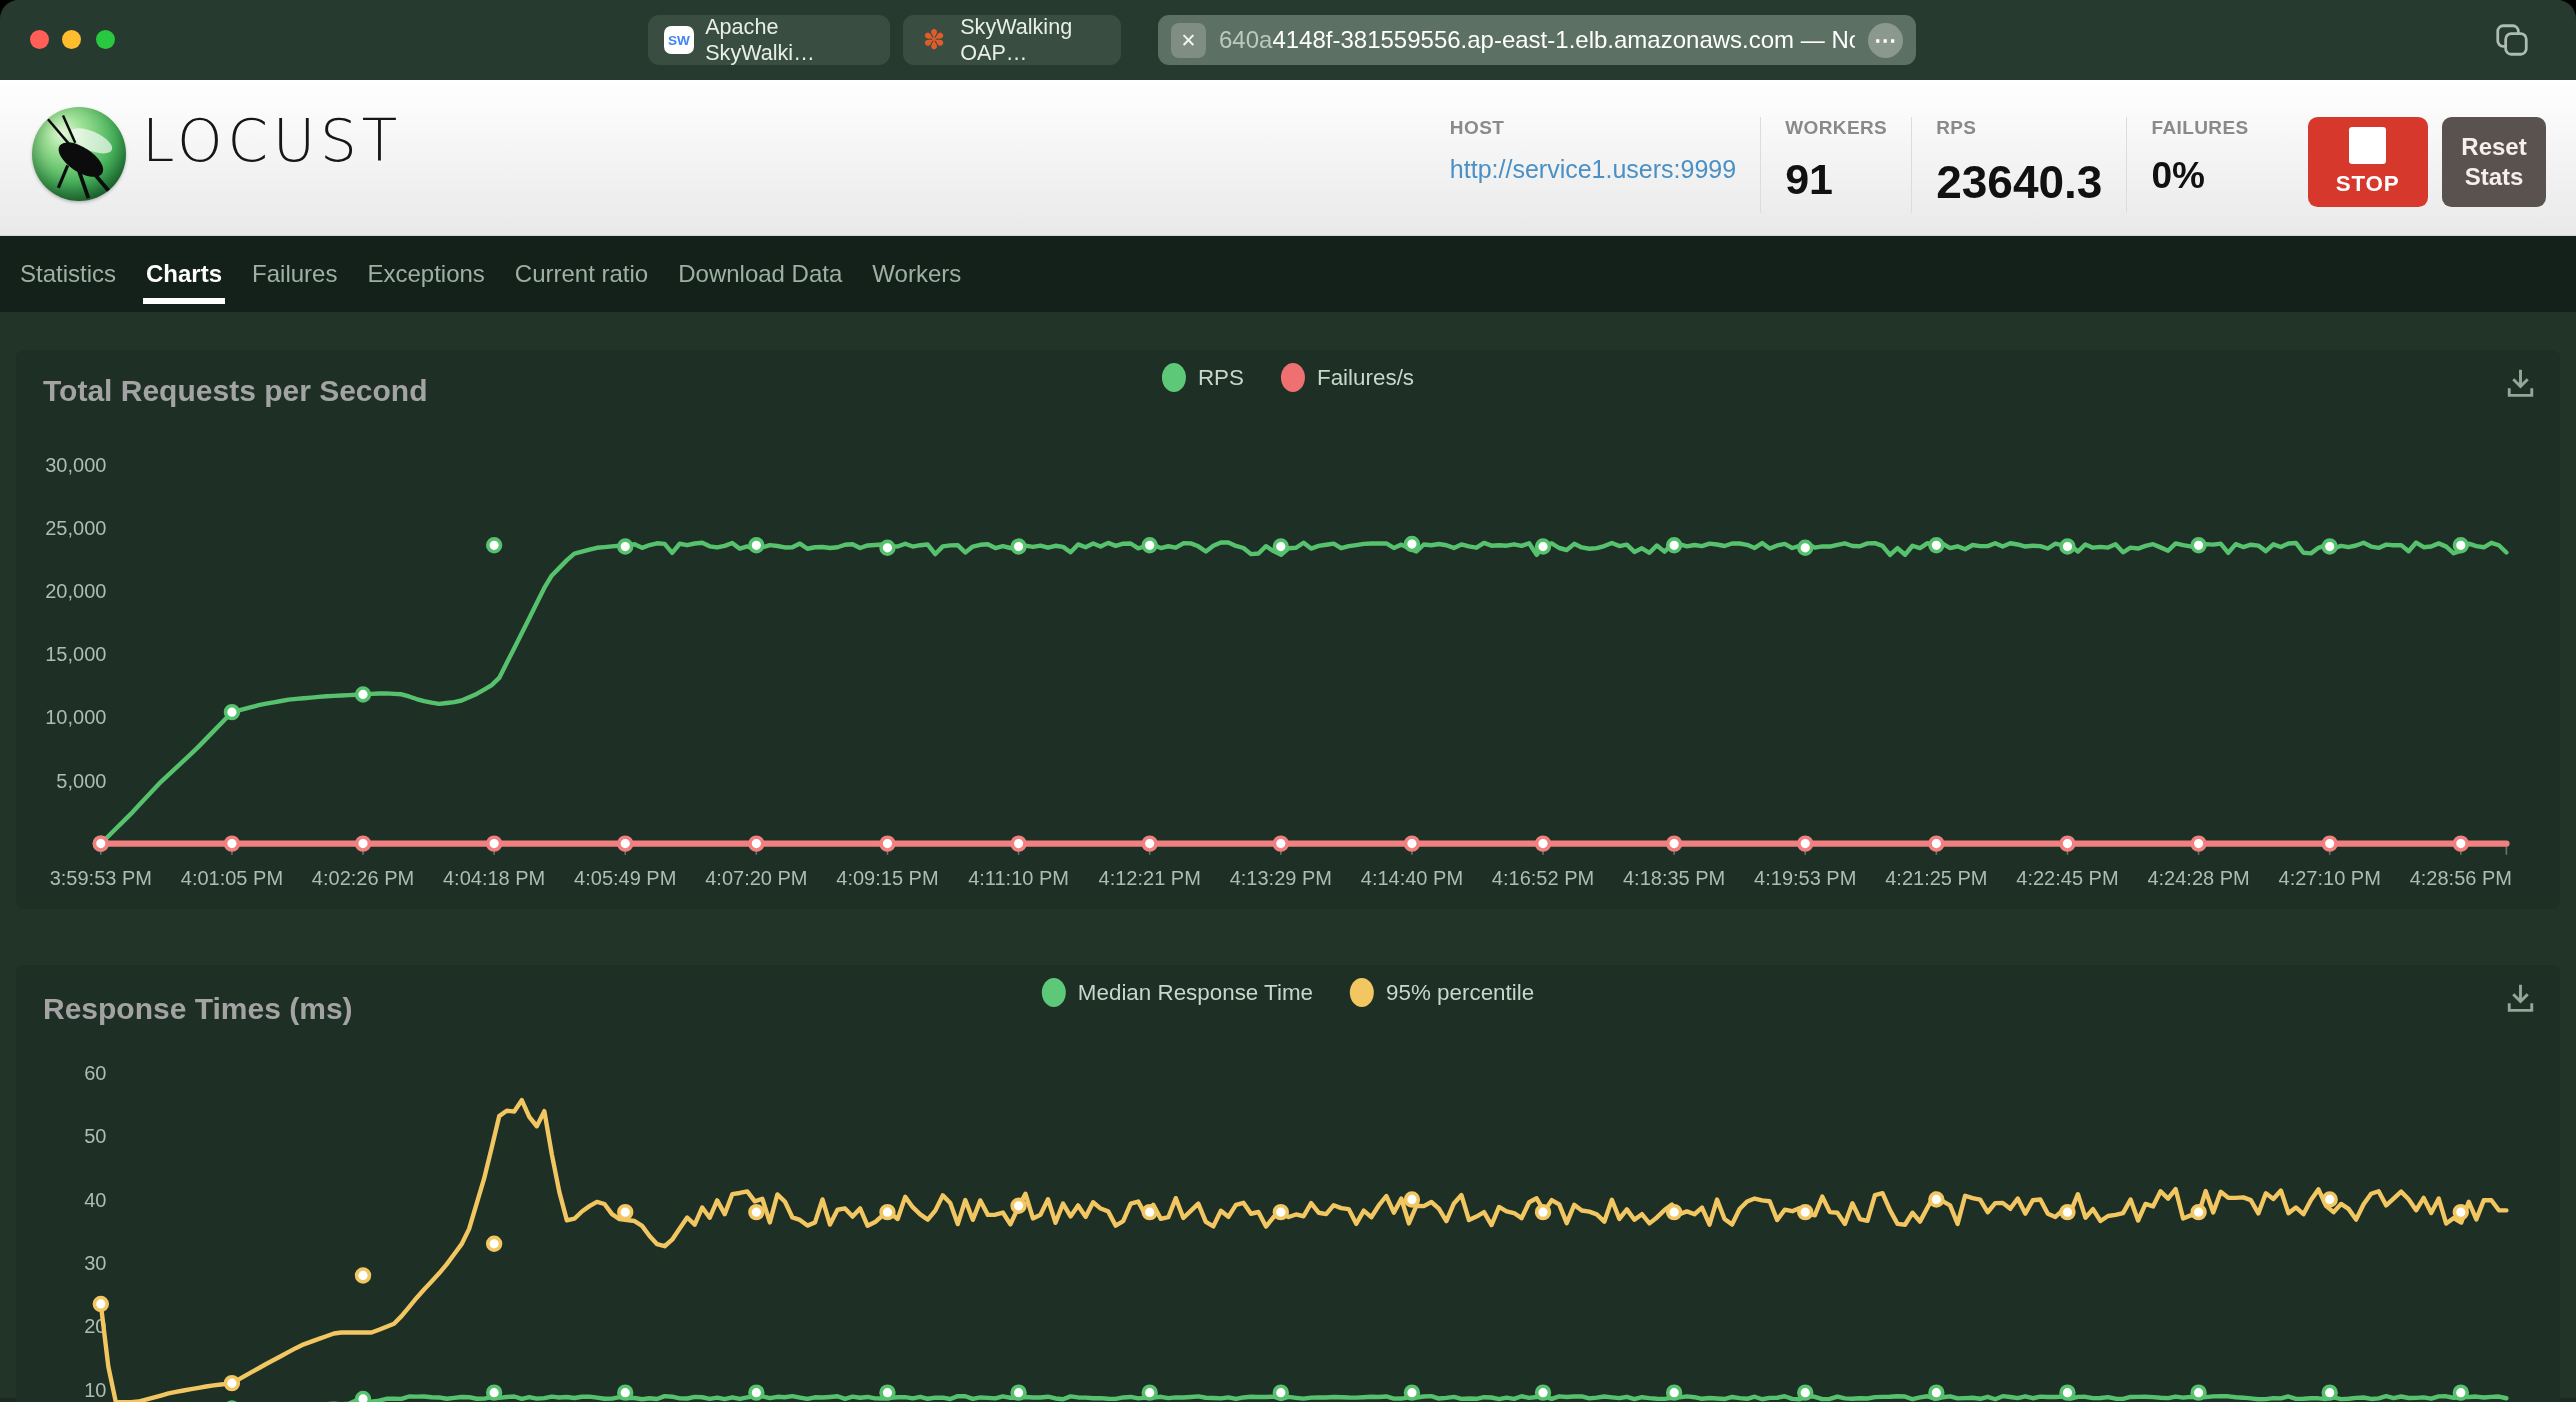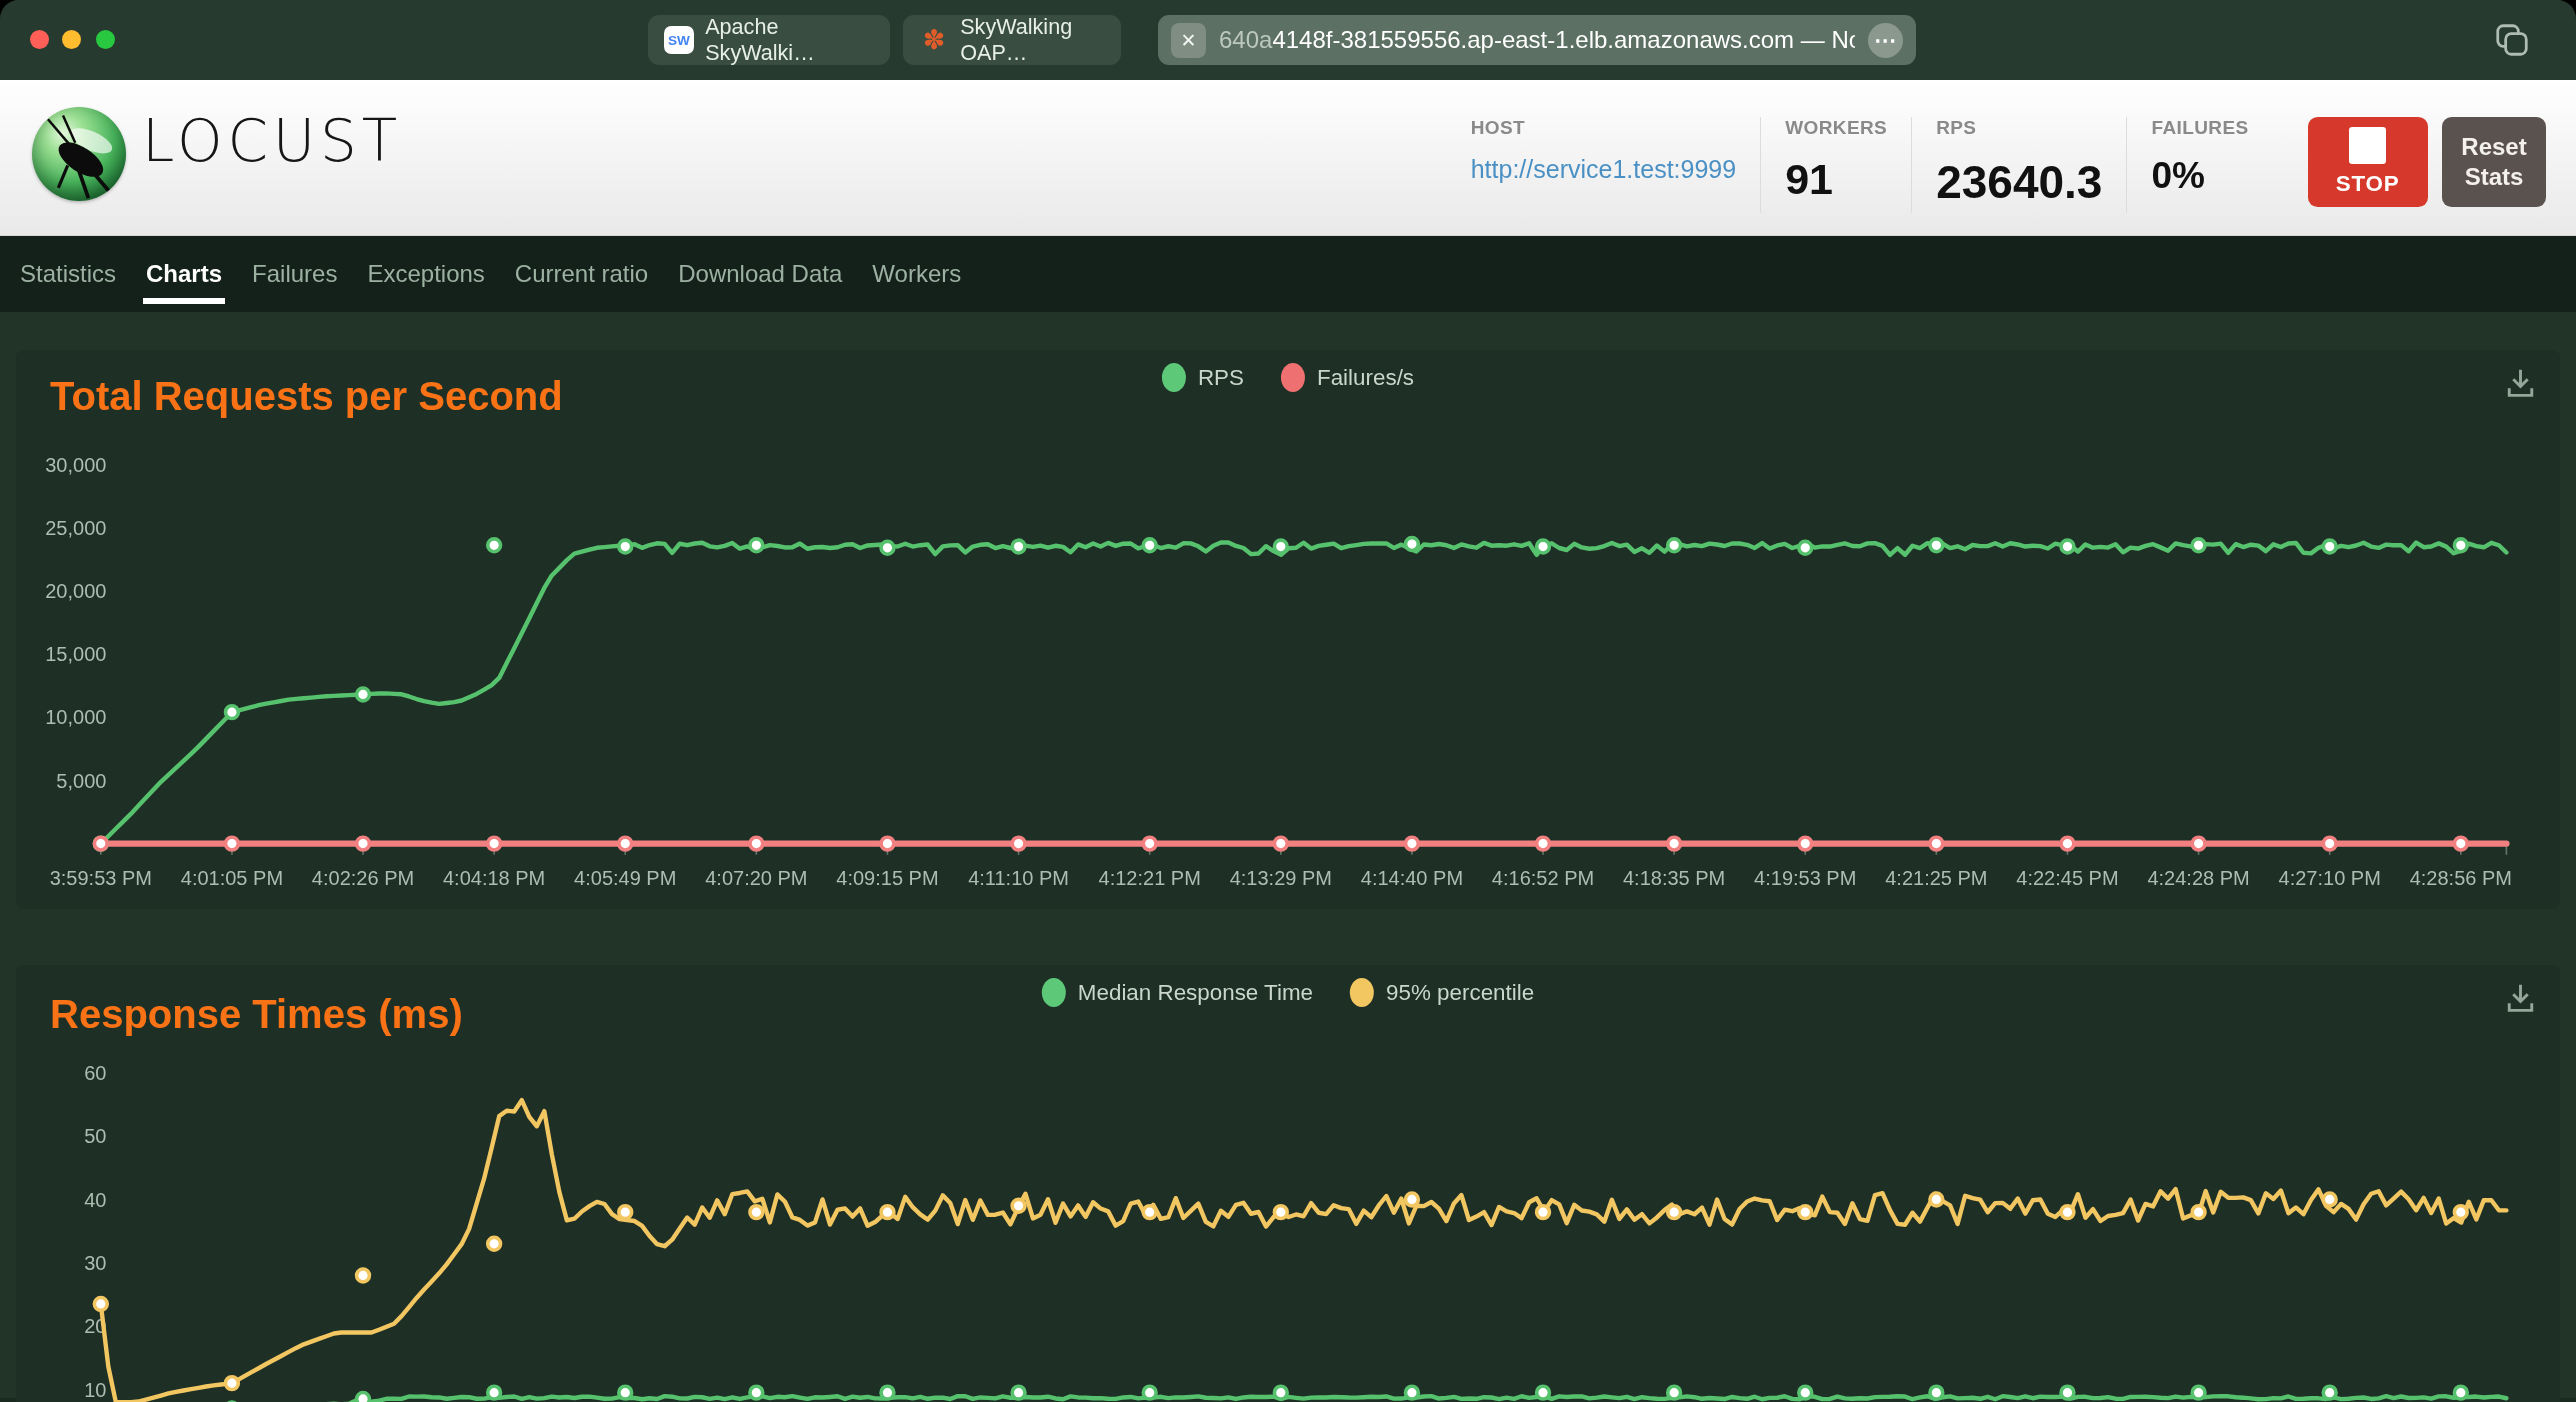--- a/index.html
+++ b/index.html
@@ -67,22 +67,22 @@
     color:#9db1a3; cursor:pointer; }
   .nav-item.active { color:#fff; font-weight:bold; }
   .nav-item.active::after { content:""; position:absolute; left:-3.2px; right:-3.2px; bottom:8px;
     height:6.4px; background:#fff; }
 
   
   #main { background:#223428; padding:38px 16px 0; height:1086px; }
   .card { position:relative; background:#1e2f26; border-radius:8px; width:2544px; }
   #card0 { height:559px; margin-bottom:56px; }
   #card1 { height:640px; }
-  .chart-title { position:absolute; left:34px; top:24px; font-size:40px; font-weight:bold;
-    color:#f97316; }
+  .chart-title { position:absolute; left:27px; top:24px; font-size:30px; font-weight:bold;
+    color:#a3a3a3; }
   .legend { position:absolute; top:13px; left:50%; transform:translateX(-50%); display:flex;
     gap:37px; align-items:center; }
   .legend .item { display:flex; align-items:center; gap:12px; }
   .legend .dot { width:24px; height:29px; border-radius:50%; }
   .legend .ltxt { font-size:22.4px; color:#c9d6cc; white-space:nowrap; }
   .dl-icon { position:absolute; top:14.4px; right:21px; width:37px; height:37px; cursor:pointer; }
   .chart-svg { position:absolute; left:0; width:2544px; }
   #svg0 { top:88px; height:480px; }
   #svg1 { top:75px; height:496px; }
   .axis-text { fill:#aebdb3; font-size:25px; font-family:"Liberation Sans", sans-serif; }
@@ -130,21 +130,21 @@
           <path d="M50 68 L60 97" stroke="#0c0c0c" stroke-width="4" fill="none"></path>
           <path d="M38 62 L28 86" stroke="#0c0c0c" stroke-width="3.4" fill="none"></path>
         </svg>
       </div>
       <div id="brand-text">LOCUST</div>
     </div>
 
     <div id="header-right">
       <div class="stat">
         <div class="lbl">HOST</div>
-        <a class="blue" id="host-link" href="#">http://service1.test:9999</a>
+        <a class="blue" id="host-link" href="#">http://service1.users:9999</a>
       </div>
       <div class="stat">
         <div class="lbl">WORKERS</div>
         <div class="big">91</div>
       </div>
       <div class="stat">
         <div class="lbl">RPS</div>
         <div class="big rps-big">23640.3</div>
       </div>
       <div class="stat">

